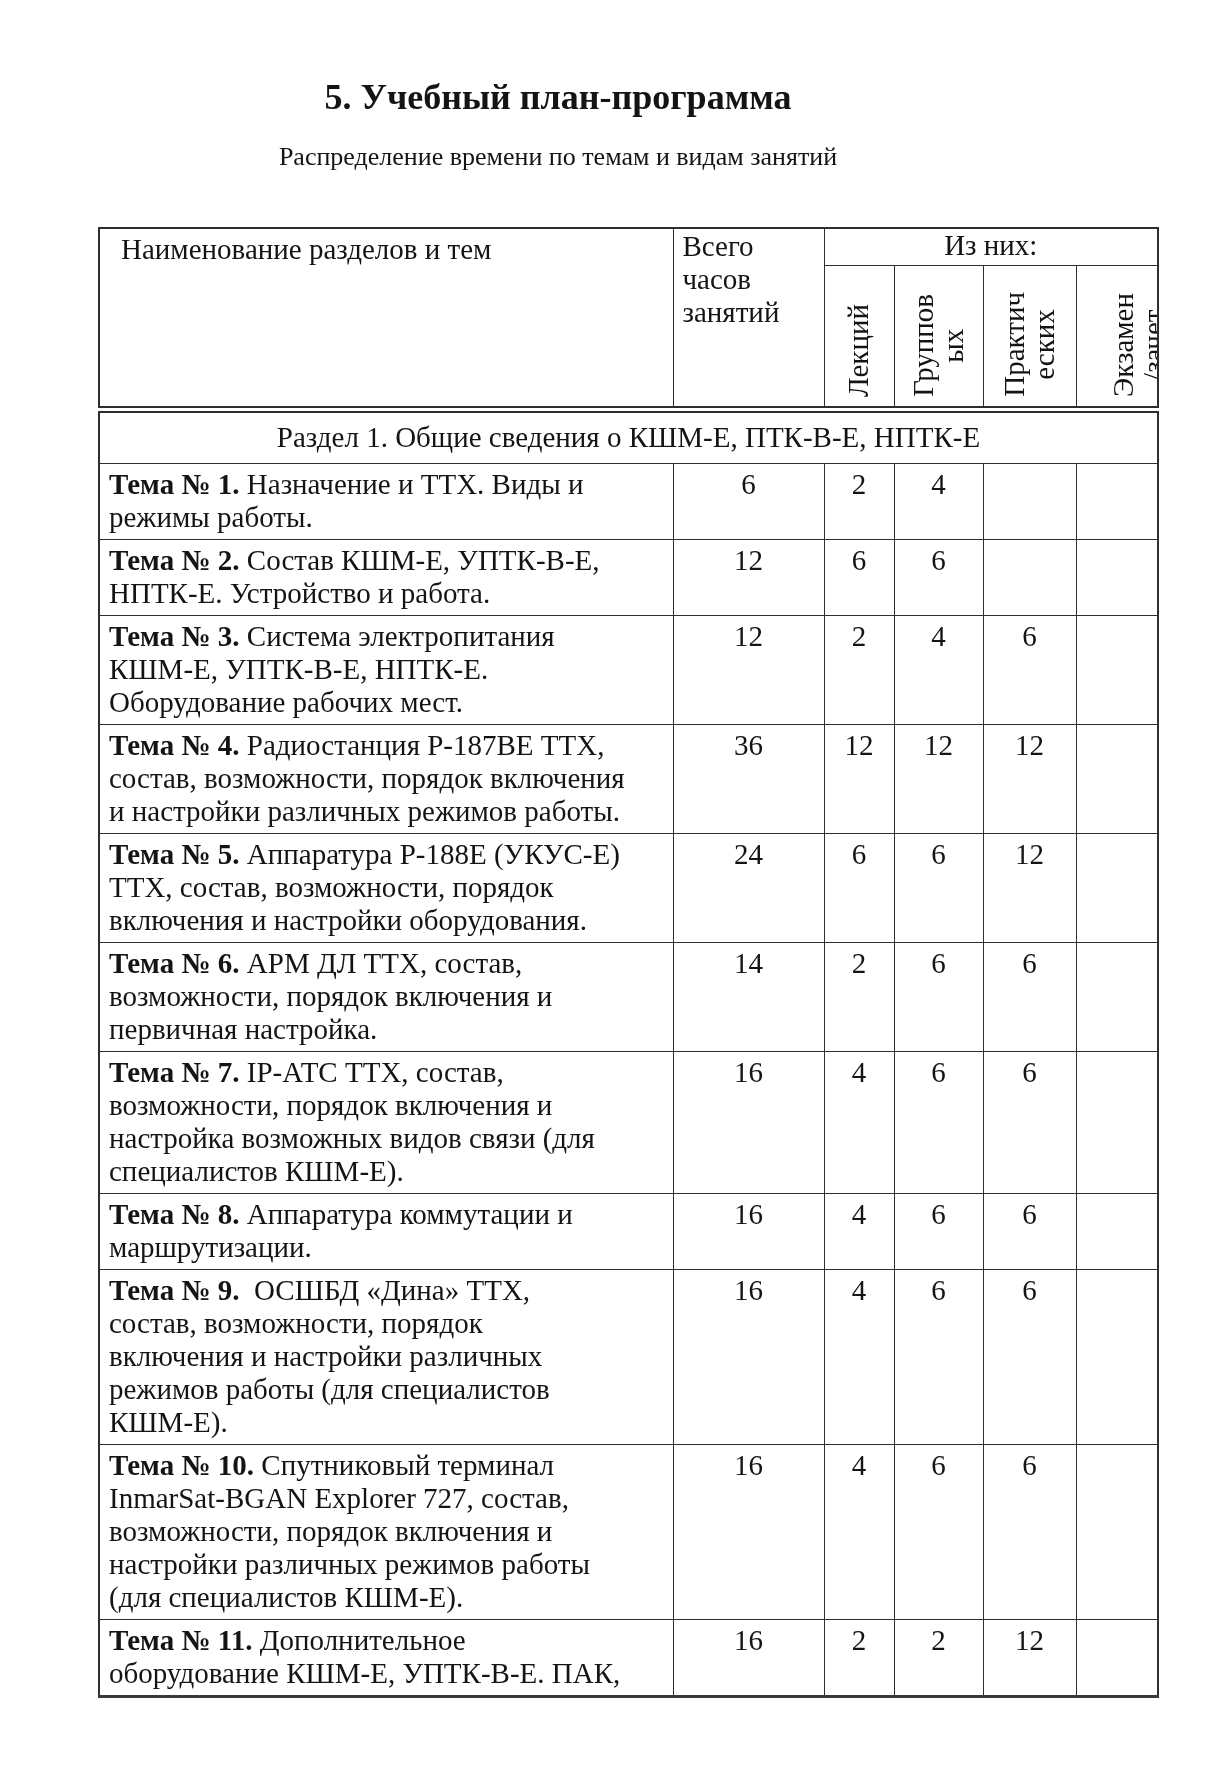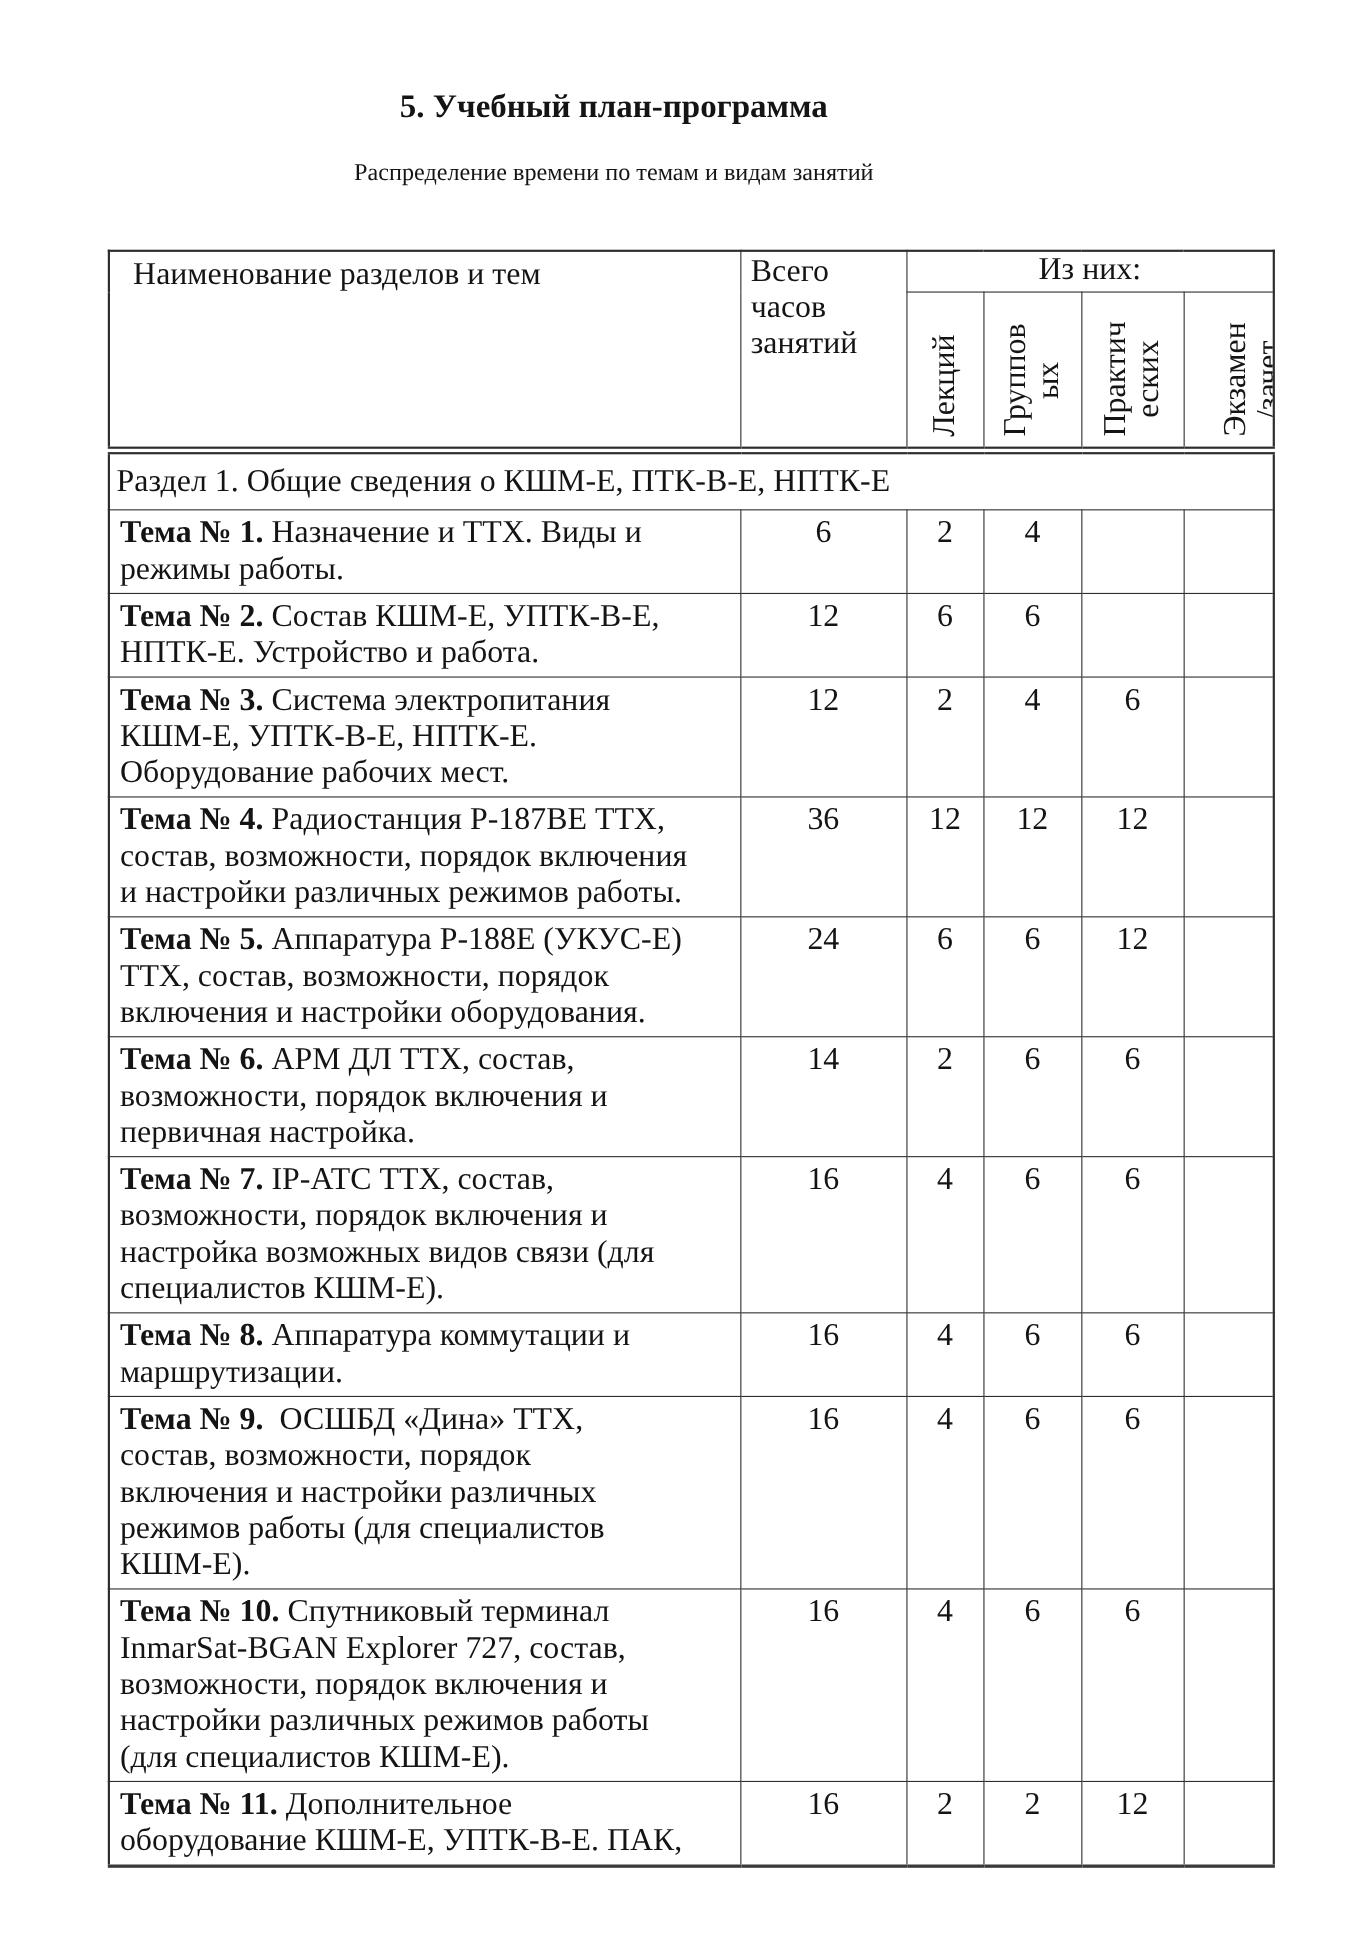--- a/index.html
+++ b/index.html
@@ -3,25 +3,25 @@
 <meta charset="utf-8">
 <style>
   html,body{margin:0;padding:0;}
   body{
     width:1228px;height:1775px;position:relative;background:#ffffff;
     font-family:"Liberation Serif","DejaVu Serif",serif;color:#141414;
     overflow:hidden;
   }
   .doc-title{
     position:absolute;top:80px;left:98px;width:920px;text-align:center;
-    font-size:30px;font-weight:bold;line-height:34px;
+    font-size:36px;font-weight:bold;line-height:34px;
   }
   .doc-subtitle{
     position:absolute;top:140px;left:98px;width:920px;text-align:center;
-    font-size:22px;font-weight:normal;line-height:34px;
+    font-size:26px;font-weight:normal;line-height:34px;
   }
   table.plan{
     position:absolute;top:227px;left:98px;width:1059px;
     border-collapse:collapse;table-layout:fixed;
     font-size:29px;line-height:33px;
   }
   table.plan td,table.plan th{
     border:1.5px solid #2e2e2e;vertical-align:top;
     font-weight:normal;overflow:hidden;
   }
@@ -34,21 +34,21 @@
   .vcell{
     height:140px;display:flex;align-items:flex-end;justify-content:center;
     overflow:hidden;padding-bottom:9px;box-sizing:border-box;
   }
   .rot{
     writing-mode:vertical-rl;transform:rotate(180deg);
     white-space:pre-line;line-height:29.5px;font-size:29px;
   }
   .clip .rot{transform:rotate(180deg) translateX(-22px);}
   td.section{
-    font-weight:bold;text-align:left;padding:8px 6px 9px 6px;
+    font-weight:bold;text-align:center;padding:8px 6px 9px 6px;
   }
   td.name{padding:4px 9px 5px 9px;text-align:left;}
   td.num{padding:4px 2px 5px 2px;text-align:center;}
   .pre{white-space:pre-line;}
   tr.last td{border-bottom:3px solid #3a3a3a;}
   b.tlabel{font-weight:bold;}
 </style>
 </head>
 <body>
 

